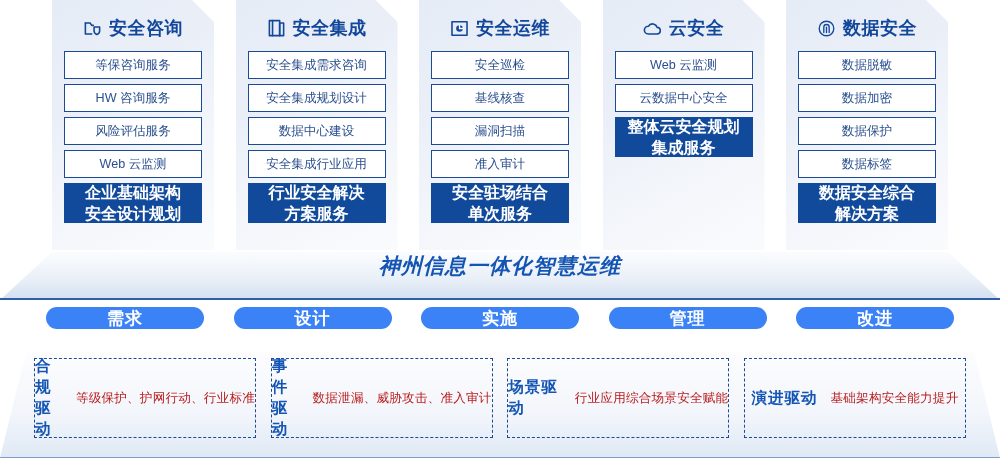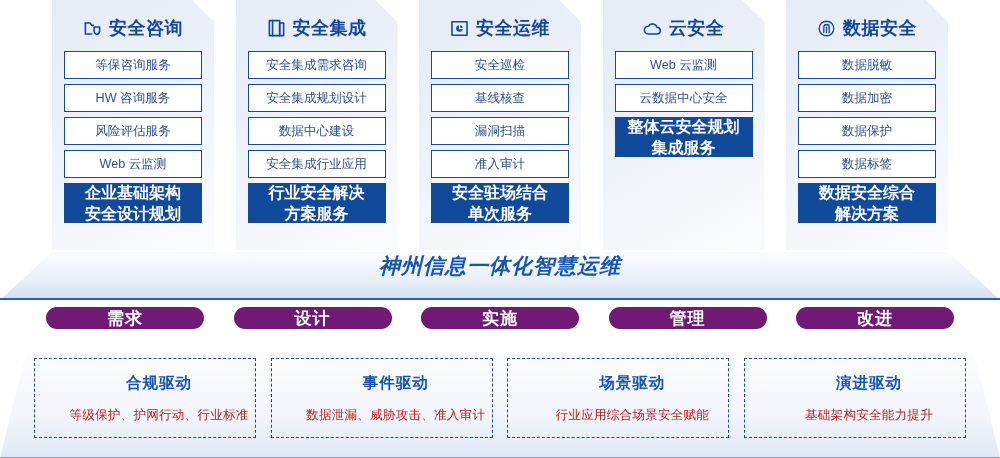--- a/index.html
+++ b/index.html
@@ -66,43 +66,43 @@
     letter-spacing:1px; font-style:italic;
   }
 
   
   .pills{
     position:absolute; left:0; top:307px; width:1000px; height:40px;
     display:flex; justify-content:space-between; padding:0 46px;
   }
   .pill{
     width:158px; height:22px; border-radius:19px;
-    background:#701a75; color:#ffffff;
+    background:#3b82f6; color:#ffffff;
     display:flex; align-items:center; justify-content:center;
     font-size:17px; font-weight:bold; letter-spacing:1px;
   }
 
   
   .drivers-wrap{
     position:absolute; left:0; top:352px; width:1000px; height:106px;
     background:linear-gradient(180deg,#fdfdfe 0%,#f2f5fb 60%,#dfe9f5 100%);
     -webkit-clip-path:polygon(26px 0, 974px 0, 1000px 100%, 0 100%);
     clip-path:polygon(26px 0, 974px 0, 1000px 100%, 0 100%);
     border-bottom:1.5px solid #7d9fc9;
   }
   .drivers{
     position:absolute; left:0; top:358px; width:1000px; height:88px;
     display:flex; justify-content:space-between; padding:0 34px;
   }
   .driver{
     width:222px; height:80px;
     border:1.6px dashed #1b4a96;
     background:transparent;
-    display:flex; flex-direction:column;
-    align-items:center; justify-content:center; gap:13px;padding-left:28px;
+    display:flex; flex-direction:row;
+    align-items:center; justify-content:center; gap:13px;
   }
   .driver .dtitle{
     font-size:15.5px; font-weight:bold; color:#1455b4; letter-spacing:1px;
   }
   .driver .dsub{
     font-size:12.6px; color:#b91c1c; letter-spacing:.2px; white-space:nowrap;
   }
 </style>
 </head>
 <body>

